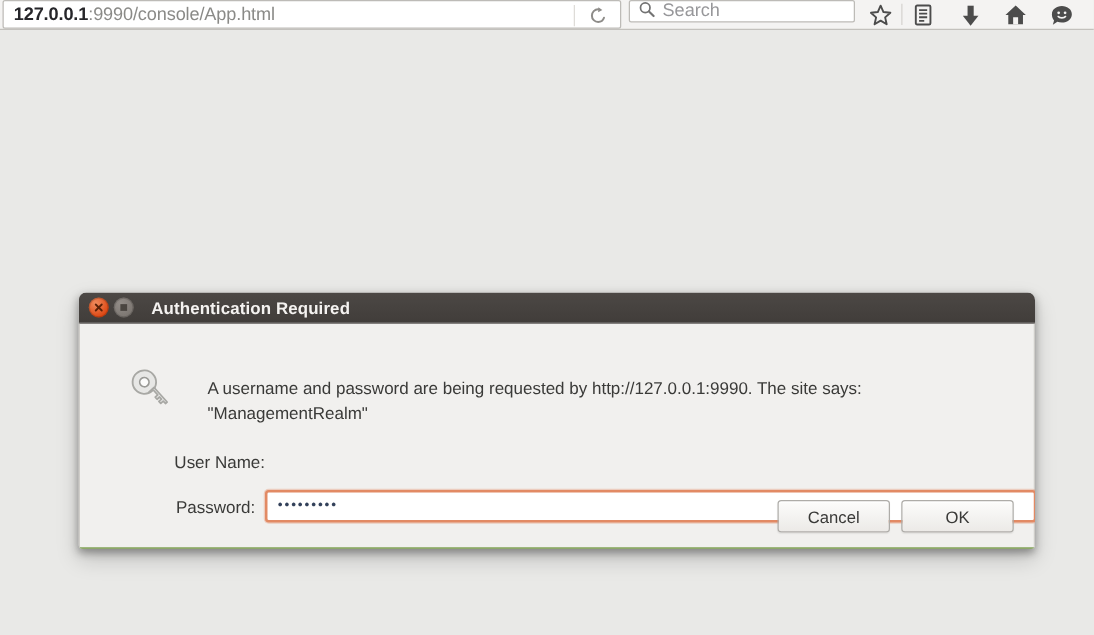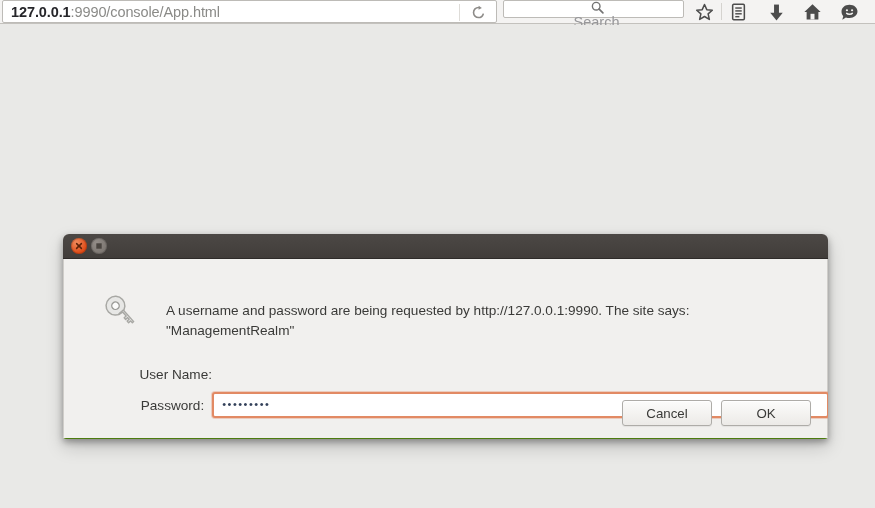--- a/index.html
+++ b/index.html
@@ -60,22 +60,20 @@
   }
 
   #search-box {
     position: absolute;
     left: 503px; top: 0px;
     width: 181px; height: 18px;
     background: #ffffff;
     border: 1px solid #bdbbb7;
     border-radius: 2px;
     display: flex;
-    align-items: center;
-    flex-direction: column;
   }
   #search-box .mag { margin-left: 7px; display: flex; }
   #search-placeholder {
     margin-left: 6px;
     font-size: 14.5px;
     color: #97979a;
   }
 
   .tb-icon {
     position: absolute;
@@ -161,21 +159,21 @@
     color: #3a3a38;
   }
 
   .field-row {
     position: absolute;
     left: 0; width: 765px;
     height: 26px;
     display: flex;
     align-items: center;
   }
-  #row-username { top: 97px; align-items: flex-end; }
+  #row-username { top: 97px; }
   #row-password { top: 133px; }
   .field-label {
     width: 156px;
     text-align: right;
     padding-right: 8px;
     font-size: 13.6px;
     color: #3a3a38;
   }
   .field-input {
     width: 650px; height: 26px;
@@ -301,20 +299,21 @@
         <svg width="8" height="8" viewBox="0 0 8 8">
           <line x1="1.6" y1="1.6" x2="6.4" y2="6.4" stroke="#5d2208" stroke-width="1.5" stroke-linecap="round"></line>
           <line x1="6.4" y1="1.6" x2="1.6" y2="6.4" stroke="#5d2208" stroke-width="1.5" stroke-linecap="round"></line>
         </svg>
       </div>
       <div class="win-btn" id="maximize-button">
         <svg width="8" height="8" viewBox="0 0 8 8">
           <rect x="1.3" y="1.3" width="5.4" height="5.4" fill="#4a4540"></rect>
         </svg>
       </div>
+      <div id="dialog-title">Authentication Required</div>
     </div>
 
     <div id="dialog-body">
 
       <div id="key-icon-wrap">
         <svg width="44" height="44" viewBox="0 0 44 44">
           <g transform="rotate(-42 22 22)">
             <circle cx="28.5" cy="14" r="9.4" fill="#e7e7e5" stroke="#a8a8a4" stroke-width="1.5"></circle>
             <circle cx="28.5" cy="14" r="3.7" fill="#fbfbfa" stroke="#9a9a96" stroke-width="1.4"></circle>
             <path d="M25.6 22.4 L31.4 22.4 L31.4 38.0 L29.6 38.0 L29.6 35.4 L26.9 35.4 L26.9 33.2 L29.6 33.2 L29.6 31.0 L26.9 31.0 L26.9 28.8 L29.6 28.8 L29.6 22.4 Z" fill="#e7e7e5" stroke="#a8a8a4" stroke-width="1.4" stroke-linejoin="round"></path>

